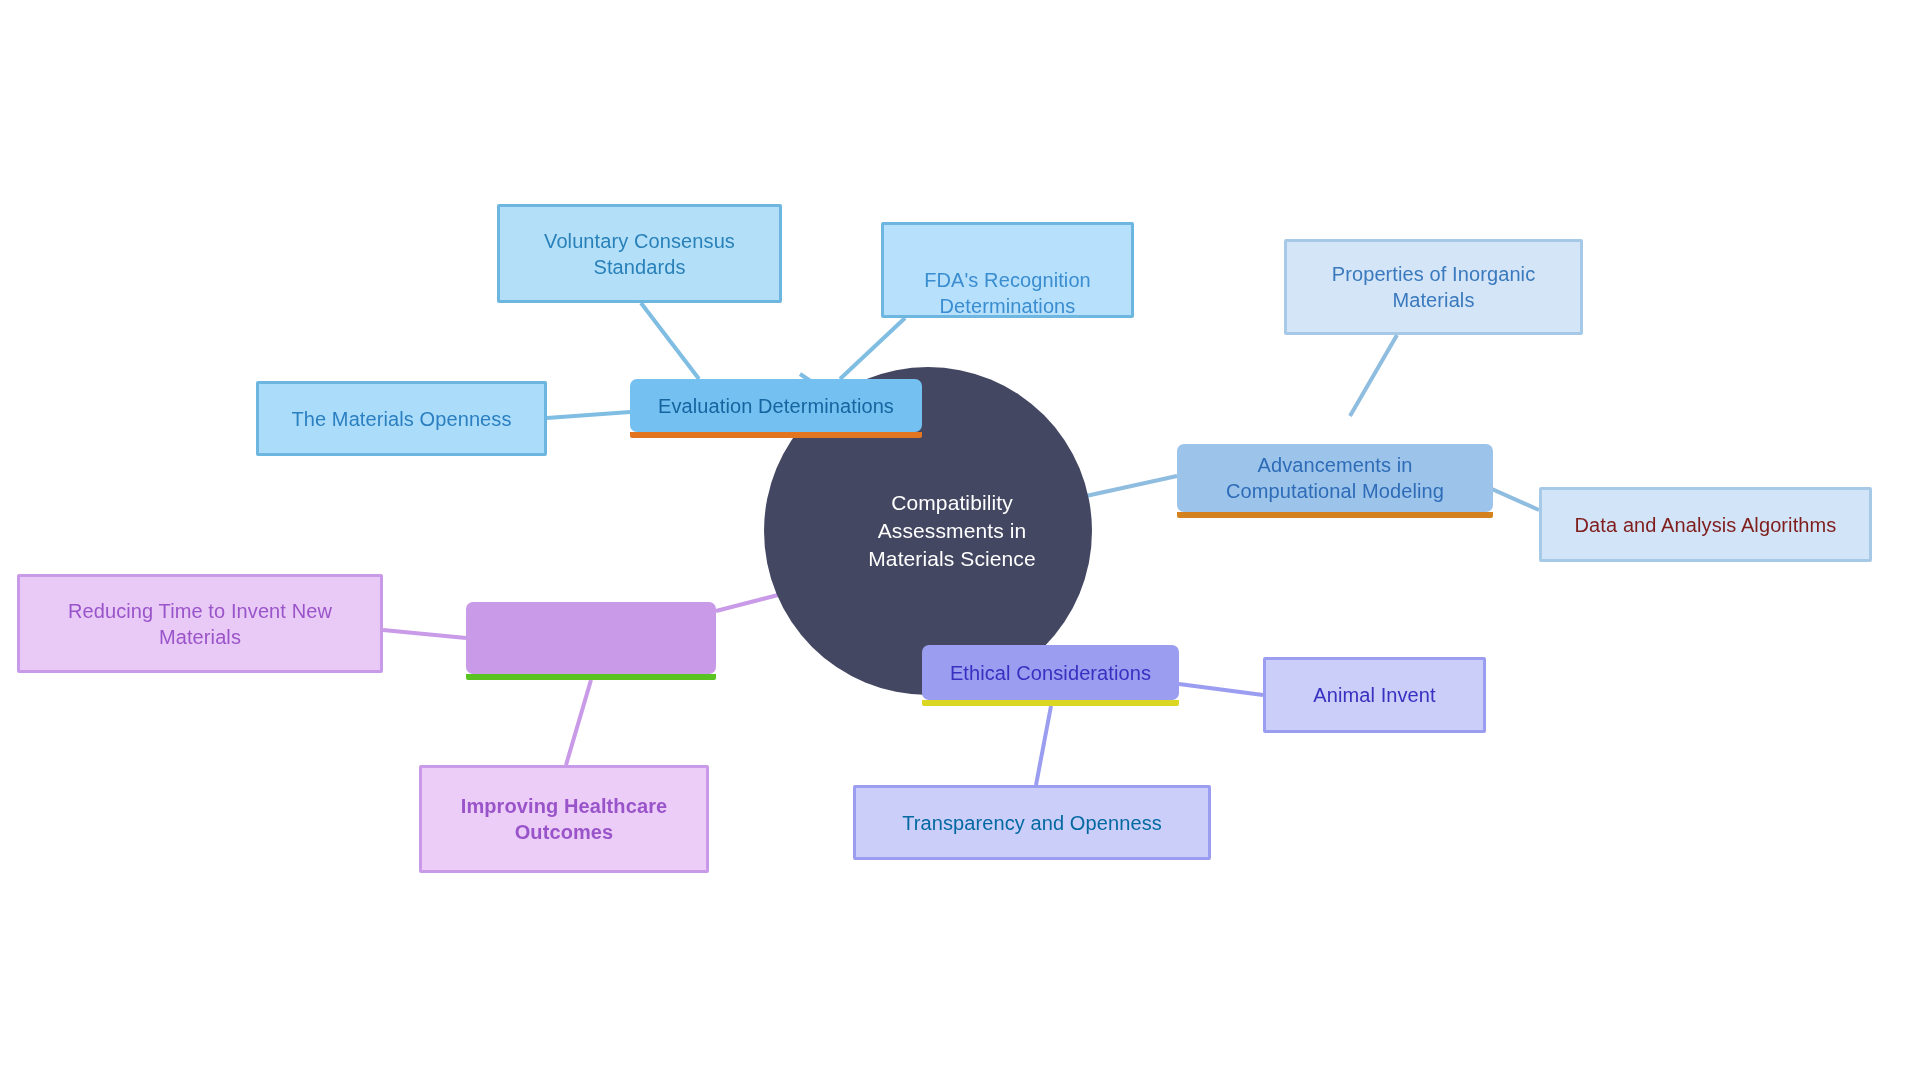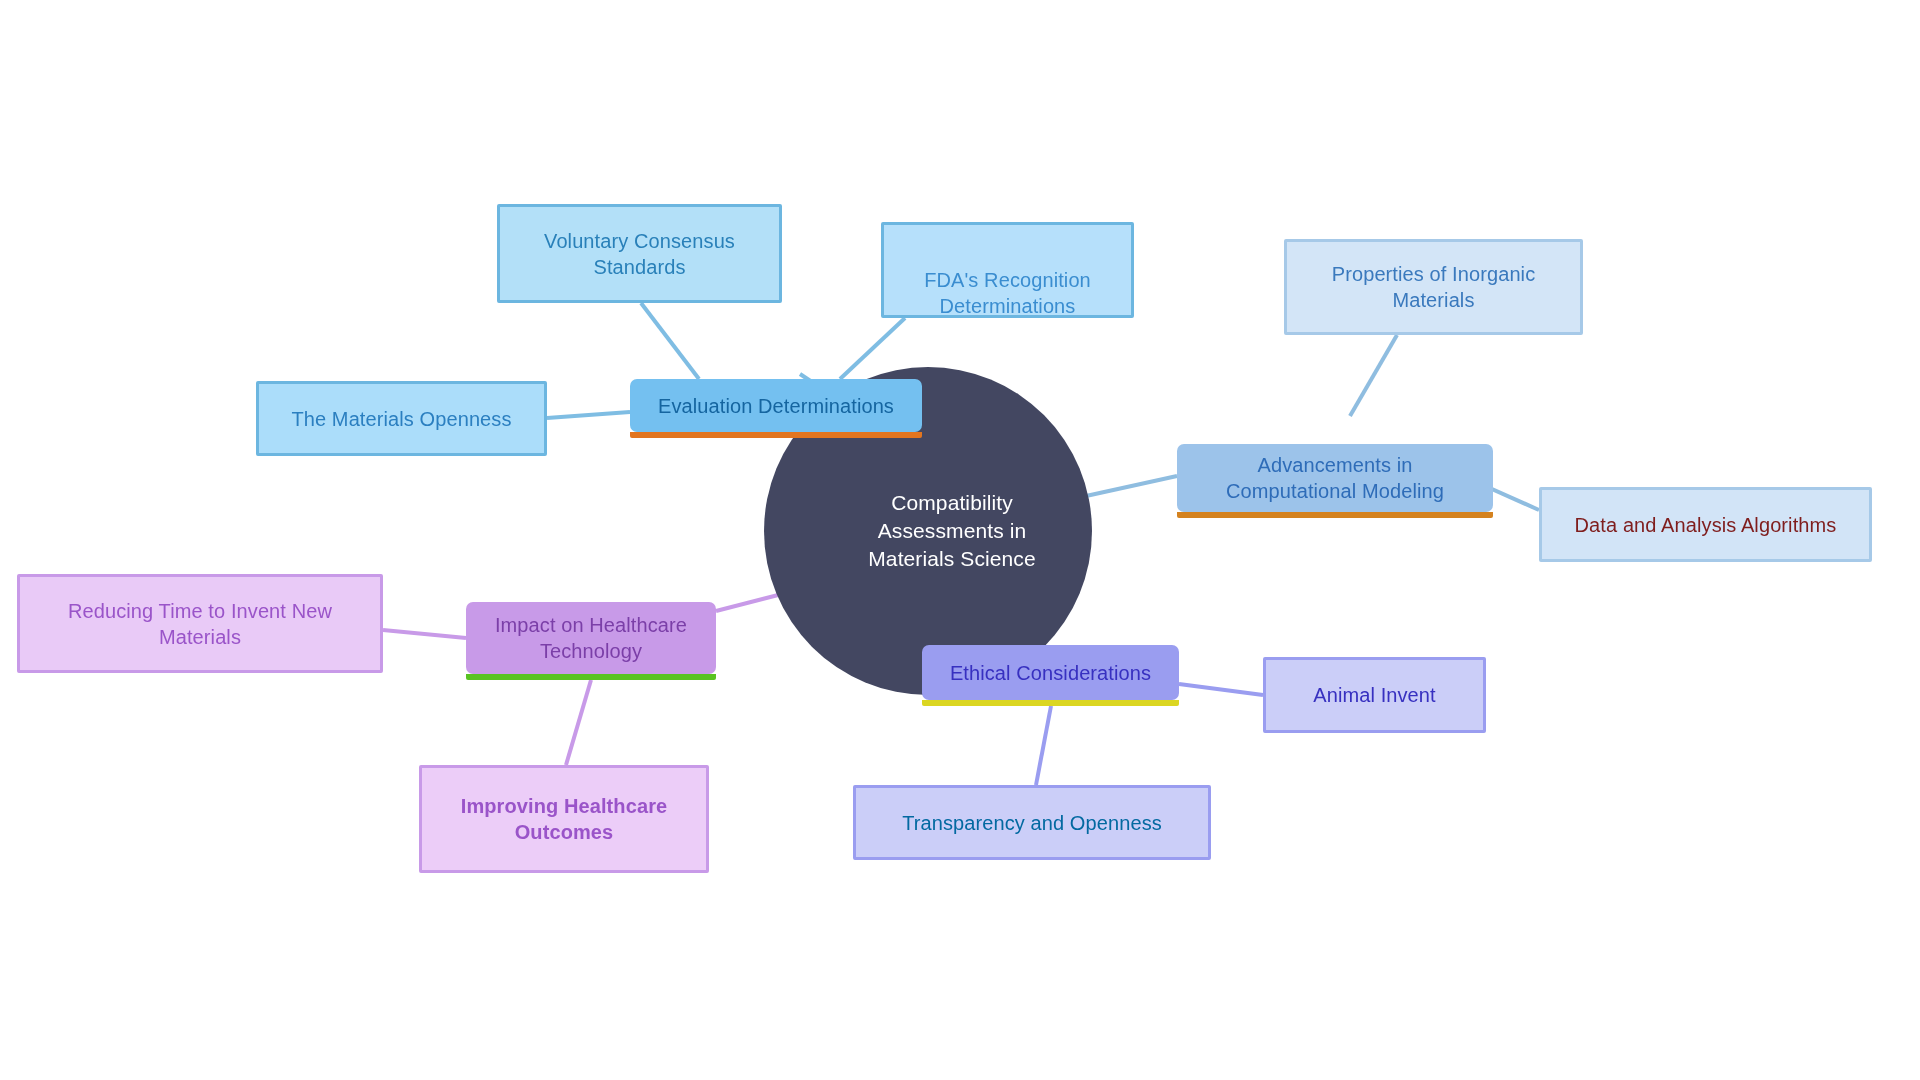--- a/index.html
+++ b/index.html
@@ -132,22 +132,20 @@
         <div class="accent-bar" style="background: rgb(212, 130, 31);"></div>
       </div>
       <div class="node leaf" style="left: 1284px; top: 239px; width: 299px; height: 96px; background: rgb(211, 229, 247); border-color: rgb(166, 201, 232);">
         <div class="node-label" style="color: rgb(58, 121, 189);">Properties of Inorganic
 Materials</div>
       </div>
       <div class="node leaf" style="left: 1539px; top: 487px; width: 333px; height: 75px; background: rgb(210, 228, 247); border-color: rgb(166, 201, 232);">
         <div class="node-label" style="color: #7f1d1d;">Data and Analysis Algorithms</div>
       </div>
       <div class="node branch" style="left: 466px; top: 602px; width: 250px; height: 72px; background: rgb(200, 154, 232);">
-        <div class="node-label" style="color: rgb(123, 63, 168);">Impact on Healthcare
-Technology</div>
         <div class="accent-bar" style="background: rgb(89, 195, 34);"></div>
       </div>
       <div class="node leaf" style="left: 17px; top: 574px; width: 366px; height: 99px; background: rgb(233, 202, 247); border-color: rgb(200, 154, 232); justify-content: center;">
         <div class="node-label" style="color: rgb(154, 84, 201);">Reducing Time to Invent New
 Materials</div>
       </div>
       <div class="node leaf" style="left: 419px; top: 765px; width: 290px; height: 108px; background: rgb(236, 205, 248); border-color: rgb(200, 154, 232);">
         <div class="node-label" style="color: rgb(154, 84, 201); font-weight: bold;">Improving Healthcare
 Outcomes</div>
       </div>

